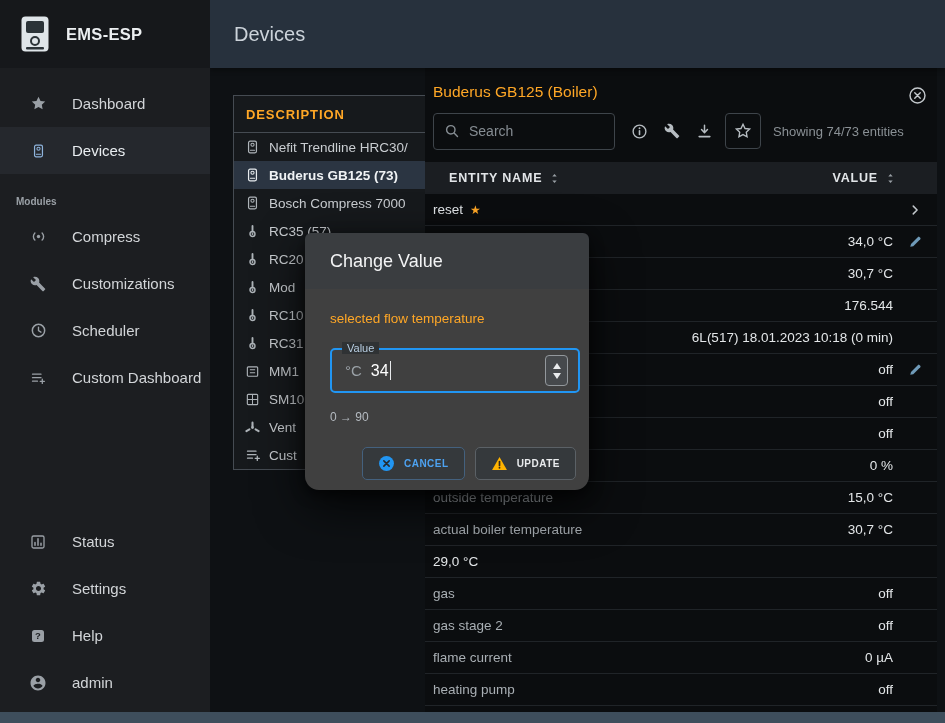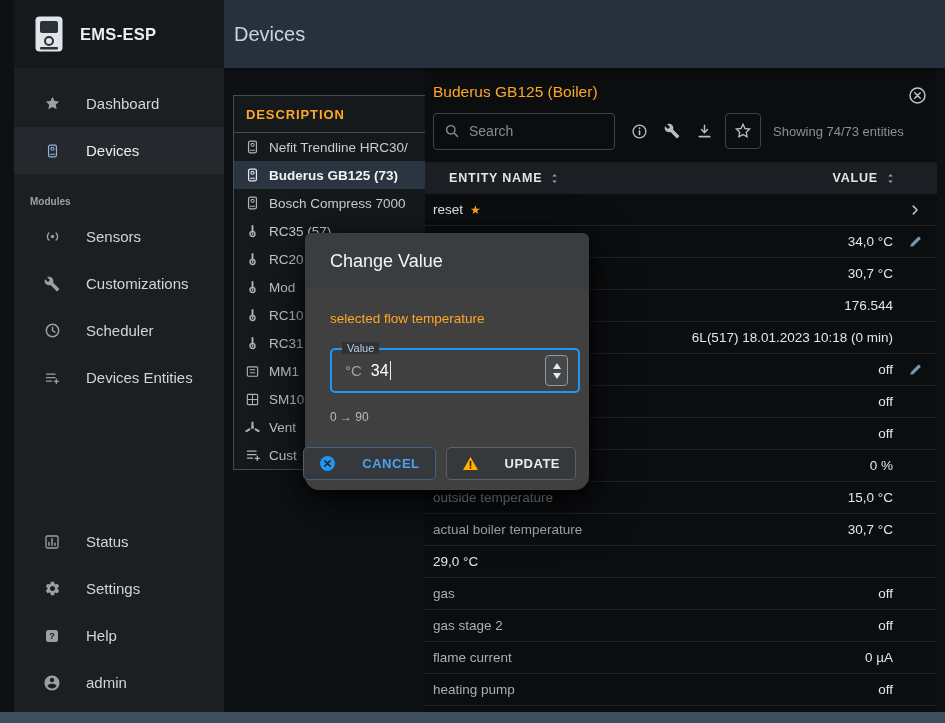--- a/index.html
+++ b/index.html
@@ -9,21 +9,21 @@
   .icon{display:inline-flex;align-items:center;justify-content:center}
   .icon svg{display:block}
   [data-interactable="true"]{cursor:pointer}
 
   
   #topbar{position:absolute;left:210px;top:0;width:735px;height:68px;background:#27313d;
     display:flex;align-items:center;padding-left:24px;box-shadow:0 2px 5px rgba(0,0,0,.4);z-index:3;}
   #topbar .page-title{color:#ccd3da;font-size:20px;}
 
   
-  #sidebar{position:absolute;left:14px;top:0;width:210px;height:712px;background:#1c1e21;
+  #sidebar{position:absolute;left:0;top:0;width:210px;height:712px;background:#1c1e21;
     display:flex;flex-direction:column;z-index:4;}
   #sidebar-header{flex:0 0 68px;background:#16181b;display:flex;align-items:center;gap:16px;padding-left:20px;}
   #sidebar-header .app-name{color:#eceff1;font-size:16.5px;font-weight:bold;letter-spacing:.3px;}
   #nav-primary{padding-top:12px;}
   .nav-item{height:47px;display:flex;align-items:center;gap:22px;padding-left:26px;
     color:#d2d5d8;font-size:15px;white-space:nowrap;}
   .nav-item .icon{width:24px;color:#9aa0a6;justify-content:center;}
   .nav-item.active{background:#25282d;color:#e9edf0;}
   .nav-item.active .icon{color:#8fb4dd;}
   .section-label{padding:22px 0 6px 16px;color:#9aa0a6;font-size:10px;font-weight:bold;}
@@ -89,22 +89,22 @@
     animation:blink 1.1s steps(1) infinite;}
   @keyframes blink{50%{opacity:0}}
   .stepper{margin-left:auto;width:23px;height:31px;background:#46494c;border:1px solid #93989c;
     border-radius:4px;display:flex;flex-direction:column;align-items:center;justify-content:center;gap:4px;}
   .arrow-up{width:0;height:0;border-left:4.5px solid transparent;border-right:4.5px solid transparent;
     border-bottom:6px solid #e8eaec;}
   .arrow-down{width:0;height:0;border-left:4.5px solid transparent;border-right:4.5px solid transparent;
     border-top:6px solid #e8eaec;}
   .range{margin-top:17px;color:#b4bac0;font-size:12px;}
   #dialog-actions{position:absolute;right:13px;bottom:10px;display:flex;gap:10px;}
-  .dbtn{height:33px;display:flex;align-items:center;gap:26px;padding:0 15px;background:#35393c;
-    border:1px solid #5b6166;border-radius:5px;font-size:13px;font-weight:bold;letter-spacing:.5px;
+  .dbtn{height:33px;display:flex;align-items:center;gap:9px;padding:0 15px;background:#35393c;
+    border:1px solid #5b6166;border-radius:5px;font-size:10px;font-weight:bold;letter-spacing:.5px;
     font-family:"Liberation Sans",sans-serif;}
   .dbtn.cancel{color:#4da2f0;border-color:#44617e;}
   .dbtn.update{color:#e9ebed;}
 
   
   #footer-strip{position:absolute;left:0;bottom:0;width:945px;height:11px;background:#3e4e5c;z-index:30;}
 </style>
 </head>
 <body>
 
@@ -148,21 +148,21 @@
       </nav>
     <div class="section-label" data-interactable="false">Modules</div>
     <nav id="nav-modules" data-interactable="false">
         <div class="nav-item" data-interactable="true">
           <span class="icon " data-interactable="false">
             <svg width="17" height="17" viewBox="0 0 16 16">
               <circle cx="8" cy="8" r="1.6" fill="currentColor"></circle>
               <path d="M4.6 11.4a4.8 4.8 0 010-6.8M11.4 4.6a4.8 4.8 0 010 6.8" fill="none" stroke="currentColor" stroke-width="1.3" stroke-linecap="round"></path>
             </svg>
           </span>
-          <span class="nav-label" data-interactable="false">Sensors</span>
+          <span class="nav-label" data-interactable="false">Compress</span>
         </div>
         <div class="nav-item" data-interactable="true">
           <span class="icon " data-interactable="false">
             <svg width="16" height="16" viewBox="0 0 24 24">
               <path d="M22.7 19l-9.1-9.1c.9-2.3.4-5-1.5-6.9-2-2-5-2.4-7.4-1.3L9 6 6 9 1.6 4.7C.4 7.1.9 10.1 2.9 12.1c1.9 1.9 4.6 2.4 6.9 1.5l9.1 9.1c.4.4 1 .4 1.4 0l2.3-2.3c.5-.4.5-1.1.1-1.4z" fill="currentColor"></path>
             </svg>
           </span>
           <span class="nav-label" data-interactable="false">Customizations</span>
         </div>
         <div class="nav-item" data-interactable="true">
@@ -174,21 +174,21 @@
           </span>
           <span class="nav-label" data-interactable="false">Scheduler</span>
         </div>
         <div class="nav-item" data-interactable="true">
           <span class="icon " data-interactable="false">
             <svg width="16" height="16" viewBox="0 0 16 16">
               <path d="M2.5 4.2h8.5M2.5 7.7h8.5M2.5 11.2h5" stroke="currentColor" stroke-width="1.3" stroke-linecap="round"></path>
               <path d="M12.3 9.2v4.2M10.2 11.3h4.2" stroke="currentColor" stroke-width="1.3" stroke-linecap="round"></path>
             </svg>
           </span>
-          <span class="nav-label" data-interactable="false">Devices Entities</span>
+          <span class="nav-label" data-interactable="false">Custom Dashboard</span>
         </div>
       </nav>
     <div class="spacer" data-interactable="false"></div>
     <nav id="nav-footer" data-interactable="false">
         <div class="nav-item" data-interactable="true">
           <span class="icon " data-interactable="false">
             <svg width="16" height="16" viewBox="0 0 16 16">
               <rect x="2" y="2" width="12" height="12" rx="1.5" fill="none" stroke="currentColor" stroke-width="1.3"></rect>
               <path d="M5 11.2V8.4M8 11.2V4.8M11 11.2V9.2" stroke="currentColor" stroke-width="1.5" stroke-linecap="round"></path>
             </svg>

